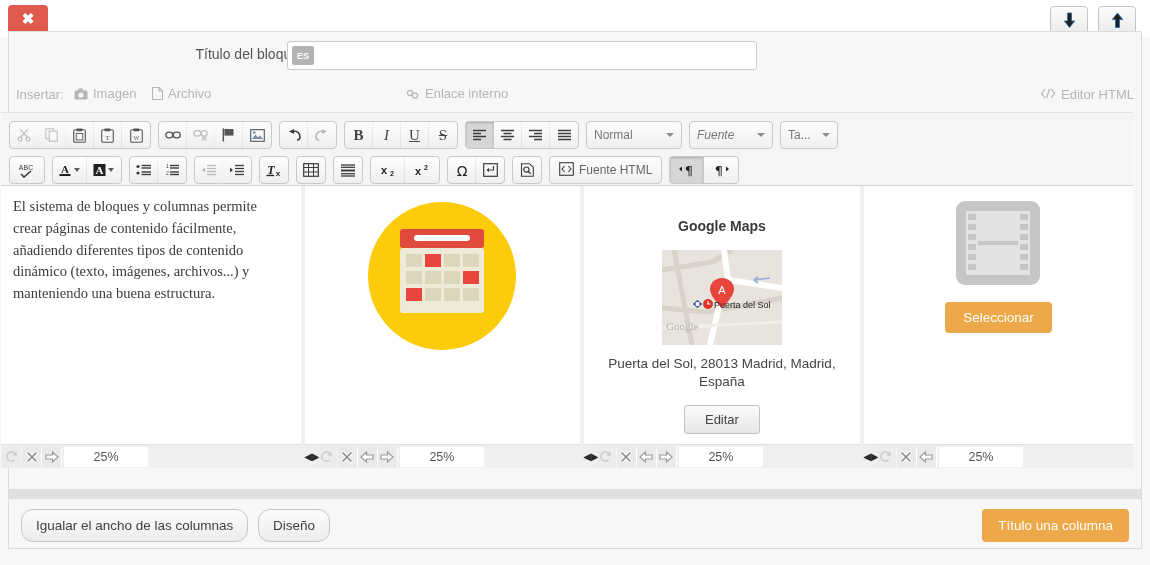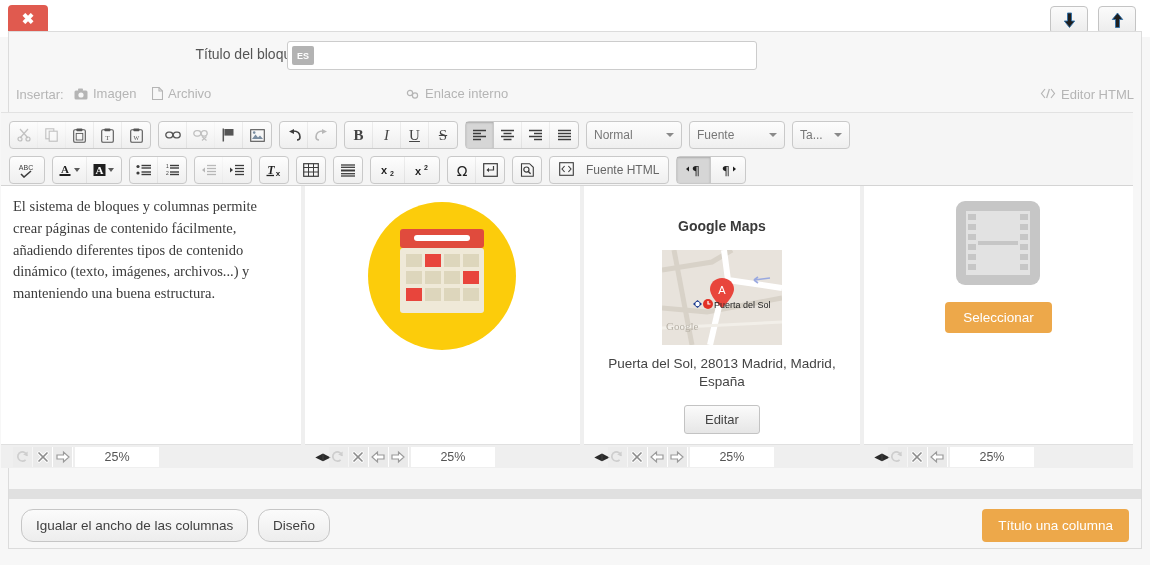--- a/index.html
+++ b/index.html
@@ -137,21 +137,21 @@
     background: linear-gradient(#fdfdfd,#efefef);
     border: 1px solid #c9c9c9; border-radius: 4px;
     font-size: 12px; color: #777; cursor: pointer; gap: 10px;
   }
   .tb-select .caret {
     width: 0; height: 0;
     border-left: 4px solid transparent; border-right: 4px solid transparent;
     border-top: 4px solid #8a8a8a;
   }
   .tb-html {
-    display: flex; align-items: center; gap: 12px;
+    display: flex; align-items: center; gap: 5px;
     height: 28px; padding: 0 9px;
     background: linear-gradient(#fdfdfd,#efefef);
     border: 1px solid #c9c9c9; border-radius: 4px;
     font-size: 12px; color: #666; cursor: pointer;
   }
 
   
   .cols {
     position: absolute; left: 1px; top: 186px;
     width: 1132px; height: 282px;
@@ -202,21 +202,21 @@
 
   
   .map-wrap { display: flex; justify-content: center; }
 
   
   .film-wrap { display: flex; justify-content: center; margin-top: 4px; }
 
   
   .col-foot {
     height: 24px; background: #efefef;
-    display: flex; align-items: center; padding-left: 12px;
+    display: flex; align-items: center; padding-left: 1px;
     border-top: 1px solid #e0e0e0;
   }
   .cfbtn {
     width: 20px; height: 20px;
     display: flex; align-items: center; justify-content: center;
     cursor: pointer;
     background: #eaeaea; border-right: 1px solid #fff;
   }
   .cfbtn.dis { opacity: .45; cursor: default; }
   .cfbtn svg { display: block; }
@@ -512,21 +512,21 @@
               </g>
             </svg>
           </span>
         </div>
       </div>
 
       <div class="tb-select" style="width:96px;">
         <span>Normal</span>
         <span class="caret"></span>
       </div>
-      <div class="tb-select" style="width:96px;">
+      <div class="tb-select" style="width:84px;font-style:italic;">
         <span>Fuente</span>
         <span class="caret"></span>
       </div>
       <div class="tb-select" style="width:58px;">
         <span>Ta...</span>
         <span class="caret"></span>
       </div>
     </div>
 
     <div class="tb-row">

